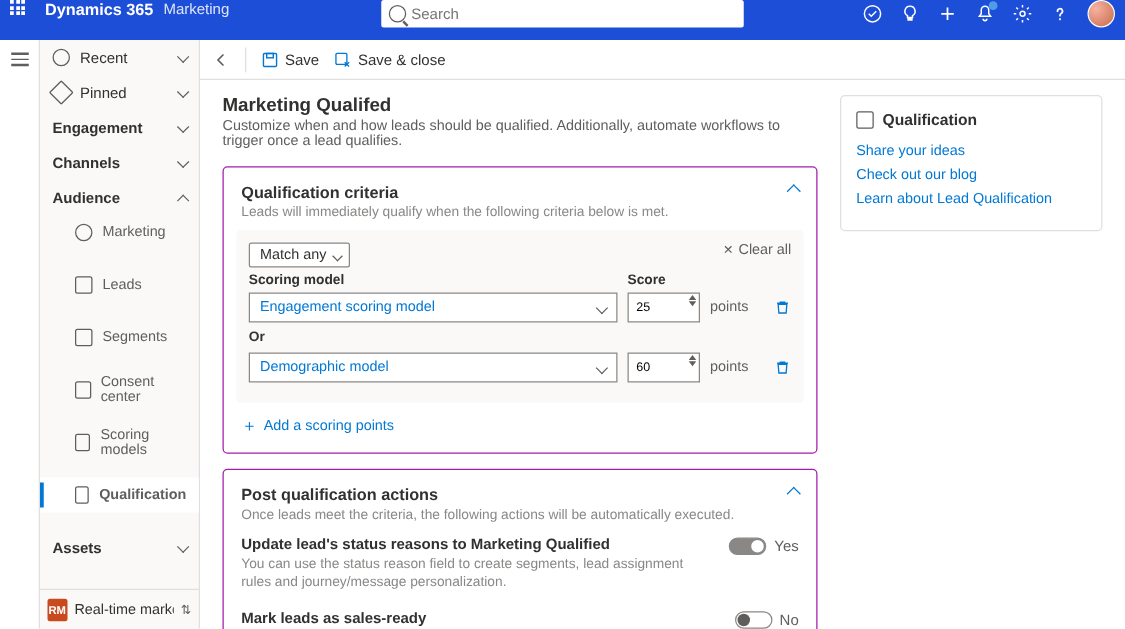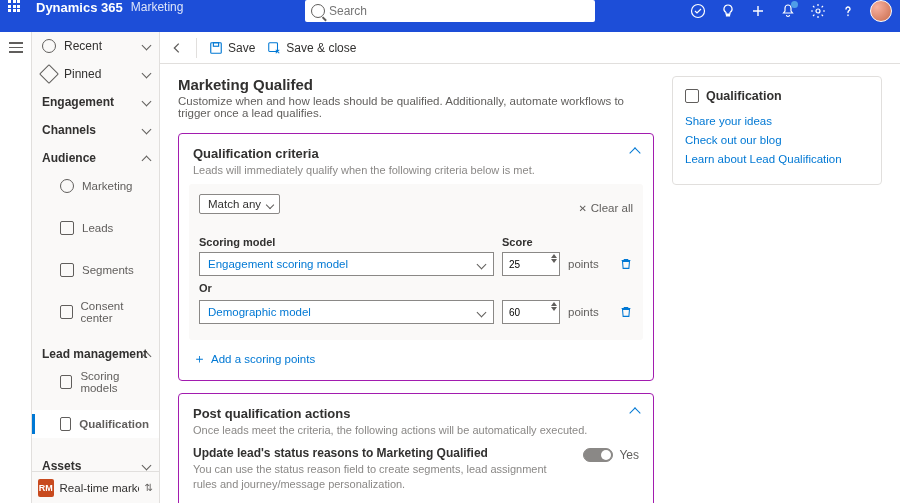--- a/index.html
+++ b/index.html
@@ -50,21 +50,21 @@
 h1{font-size:15px;font-weight:600;margin-bottom:2px}
 .sub{font-size:11.5px;color:#605e5c;margin-bottom:14px}
 
 .card{border:1px solid #a21caf;border-radius:4px;padding:12px 14px;margin-bottom:12px;position:relative}
 .card h2{font-size:13px;font-weight:600;margin-bottom:3px}
 .card .desc{font-size:11px;color:#8a8886;margin-bottom:10px}
 .card .collapse{position:absolute;right:12px;top:12px;width:10px;height:10px;cursor:pointer}
 .card .collapse::before{content:"";position:absolute;width:7px;height:7px;border-right:1.2px solid #0078d4;border-bottom:1.2px solid #0078d4;transform:rotate(-135deg);top:3px}
 
 .criteria-body{background:#faf9f8;border-radius:3px;padding:10px;margin:-2px -4px 10px}
-.top-row{display:flex;align-items:flex-end;margin-bottom:22px}
+.top-row{display:flex;align-items:flex-start;margin-bottom:4px}
 .match-sel{border:1px solid #8a8886;background:#fff;padding:3px 18px 3px 8px;font-size:11.5px;border-radius:2px;cursor:pointer;position:relative}
 .match-sel::after{content:"";position:absolute;right:6px;top:7px;width:5px;height:5px;border-right:1px solid #605e5c;border-bottom:1px solid #605e5c;transform:rotate(45deg)}
 .clear{margin-left:auto;font-size:11.5px;color:#605e5c;cursor:pointer;display:flex;align-items:center;gap:4px}
 .clear .x::before{content:"✕";font-size:10px}
 
 .labels{display:flex;gap:8px;font-size:11px;font-weight:600;margin-bottom:4px}
 .labels .l1{width:295px}
 .model-row{display:flex;align-items:center;gap:8px;margin-bottom:6px}
 .msel{flex:0 0 295px;border:1px solid #8a8886;background:#fff;height:24px;display:flex;align-items:center;padding:0 8px;font-size:11.5px;color:#0078d4;position:relative;cursor:pointer}
 .msel::after{content:"";position:absolute;right:8px;top:8px;width:6px;height:6px;border-right:1px solid #605e5c;border-bottom:1px solid #605e5c;transform:rotate(45deg)}
@@ -197,24 +197,20 @@
         <span class="nicon"></span>
         <span>Leads</span>
       </div>
     <div class="nav-row sub">
         <span class="nicon"></span>
         <span>Segments</span>
       </div>
     <div class="nav-row sub">
         <span class="nicon"></span>
         <span>Consent center</span>
-      </div>
-    <div class="nav-row head">
-        <span>Lead management</span>
-        <span class="chev up"></span>
       </div>
     <div class="nav-row sub">
         <span class="nicon"></span>
         <span>Scoring models</span>
       </div>
     <div class="nav-row sub active">
         <span class="nicon"></span>
         <span>Qualification</span>
       </div>
     <div class="nav-row head">

